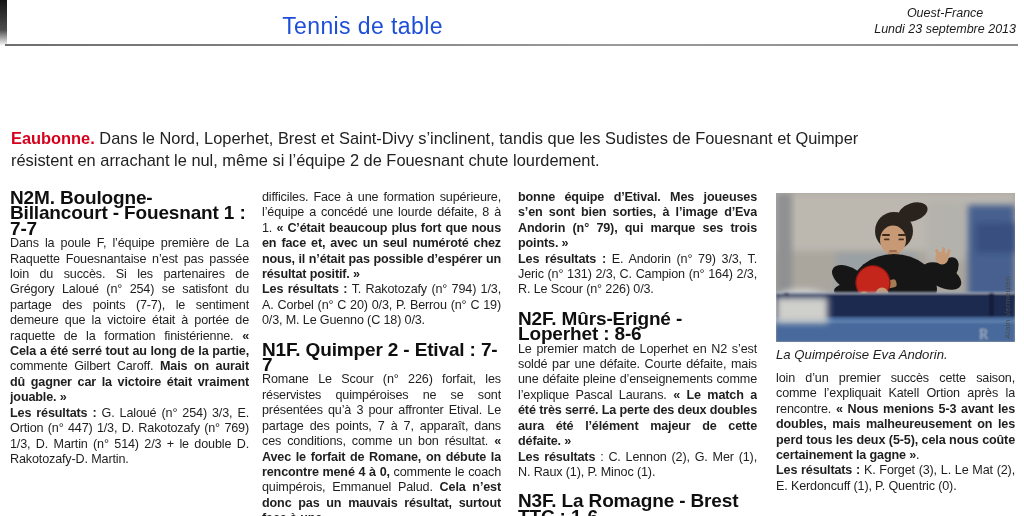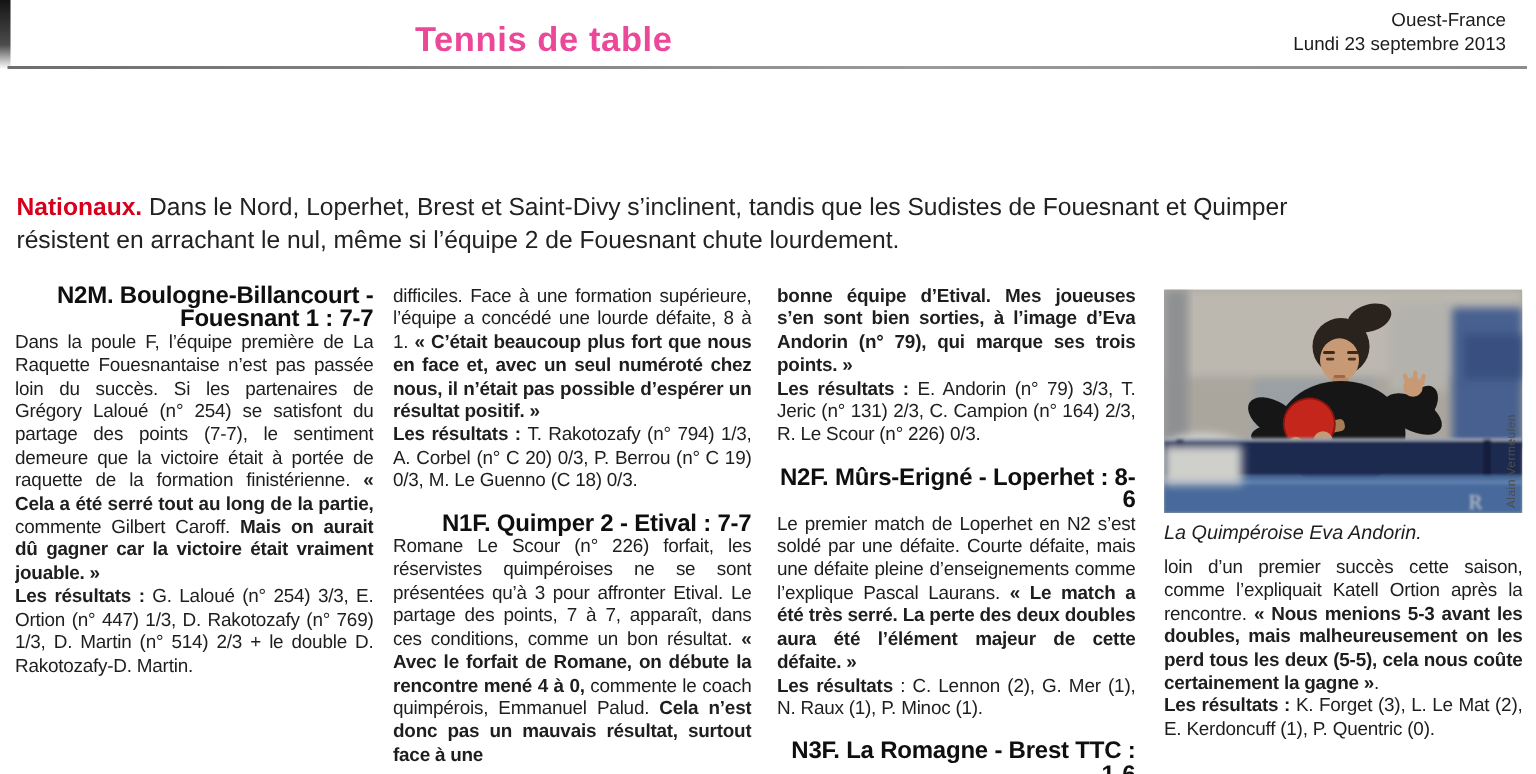--- a/index.html
+++ b/index.html
@@ -12,25 +12,25 @@
 
   
   .artifact {
     position:absolute; left:0; top:0; width:7px; height:46px;
     background:linear-gradient(180deg,#141414,#4c4c4c 65%,rgba(130,130,130,0));
   }
 
   
   .section-title {
     position:absolute; top:13px; left:255px; width:215px; text-align:center;
-    font-size:23px; font-weight:bold; color:#ec4899; letter-spacing:.4px;
+    font-size:23px; font-weight:normal; color:#1d4ed8; letter-spacing:.4px;
   }
   .edition {
-    position:absolute; top:5px; right:20px; text-align:right;
-    font-size:12.5px; line-height:16px; color:#1b1b1b;
+    position:absolute; top:5px; right:8px; text-align:center;
+    font-size:12.5px; line-height:16px; color:#1b1b1b;font-style:italic;
   }
   .rule {
     position:absolute; top:44px; left:5px; right:6px; height:2px;
     background:linear-gradient(90deg,#6e6e6e,#9a9a9a 60%,#8c8c8c);
   }
 
   
   h1 {
     position:absolute; top:86px; left:11px; width:900px;
     font-size:36px; line-height:38px; letter-spacing:-0.8px; font-weight:bold; color:#0f0f0f;
@@ -46,21 +46,21 @@
   .col {
     position:absolute; top:190px; bottom:0; width:239px; overflow:hidden;
     font-size:12.6px; line-height:15.4px; text-align:justify; color:#1e1e1e;
     letter-spacing:-0.15px; hyphens:auto;
   }
   .c1 { left:10px; }
   .c2 { left:262px; }
   .c3 { left:518px; }
   .c4 { left:776px; }
   .col p { margin:0; }
-  .col h3 { font-size:16px; line-height:15.4px; margin-top:13px; text-align:right; color:#0f0f0f; }
+  .col h3 { font-size:19px; line-height:15.4px; margin-top:13px; text-align:left; color:#0f0f0f; }
   .col h3:first-child { margin-top:0; }
   .b { font-weight:bold; }
 
   
   figure { position:relative; width:239px; height:149px; margin-top:3px; }
   figure svg { display:block; width:239px; height:149px; }
   .credit {
     position:absolute; right:0px; bottom:3px;
     writing-mode:vertical-rl; transform:rotate(180deg);
     font-size:8px; color:#4d4d4d; letter-spacing:.3px;
@@ -78,21 +78,21 @@
   <div class="artifact"></div>
 
   <div class="section-title">Tennis de table</div>
   <div class="edition">
     <div>Ouest-France</div>
     <div>Lundi 23 septembre 2013</div>
   </div>
   <div class="rule"></div>
 
 
-  <p class="lede"><span class="kicker" style="color: rgb(214, 0, 28);">Nationaux.</span><span> Dans le Nord, Loperhet, Brest et Saint-Divy s’inclinent, tandis que les Sudistes de Fouesnant et Quimper résistent en arrachant le nul, même si l’équipe 2 de Fouesnant chute lourdement.</span></p>
+  <p class="lede"><span class="kicker" style="color: rgb(214, 0, 28);">Eaubonne.</span><span> Dans le Nord, Loperhet, Brest et Saint-Divy s’inclinent, tandis que les Sudistes de Fouesnant et Quimper résistent en arrachant le nul, même si l’équipe 2 de Fouesnant chute lourdement.</span></p>
 
   <div class="col c1">
       <h3>N2M. Boulogne-Billancourt - Fouesnant 1 : 7-7</h3>
       <p><span>Dans la poule F, l’équipe première de La Raquette Fouesnantaise n’est pas passée loin du succès. Si les partenaires de Grégory Laloué (n° 254) se satisfont du partage des points (7-7), le sentiment demeure que la victoire était à portée de raquette de la formation finistérienne. </span><span class="b">« Cela a été serré tout au long de la partie, </span><span>commente Gilbert Caroff. </span><span class="b">Mais on aurait dû gagner car la victoire était vraiment jouable. »</span></p>
       <p><span class="b">Les résultats : </span><span>G. Laloué (n° 254) 3/3, E. Ortion (n° 447) 1/3, D. Rakotozafy (n° 769) 1/3, D. Martin (n° 514) 2/3 + le double D. Rakotozafy-D. Martin.</span></p>
     </div>
   <div class="col c2">
       <p><span>difficiles. Face à une formation supérieure, l’équipe a concédé une lourde défaite, 8 à 1. </span><span class="b">« C’était beaucoup plus fort que nous en face et, avec un seul numéroté chez nous, il n’était pas possible d’espérer un résultat positif. »</span></p>
       <p><span class="b">Les résultats : </span><span>T. Rakotozafy (n° 794) 1/3, A. Corbel (n° C 20) 0/3, P. Berrou (n° C 19) 0/3, M. Le Guenno (C 18) 0/3.</span></p>
       <h3>N1F. Quimper 2 - Etival : 7-7</h3>

